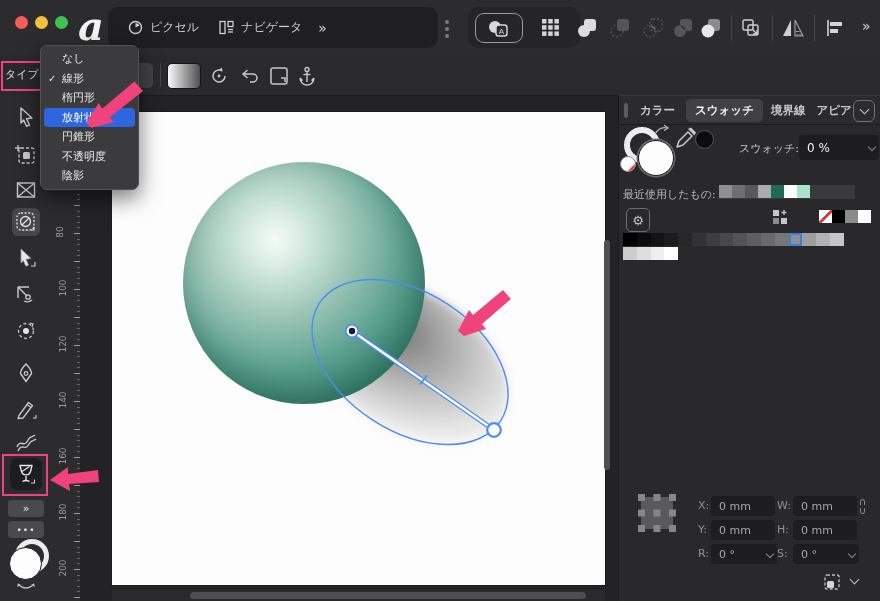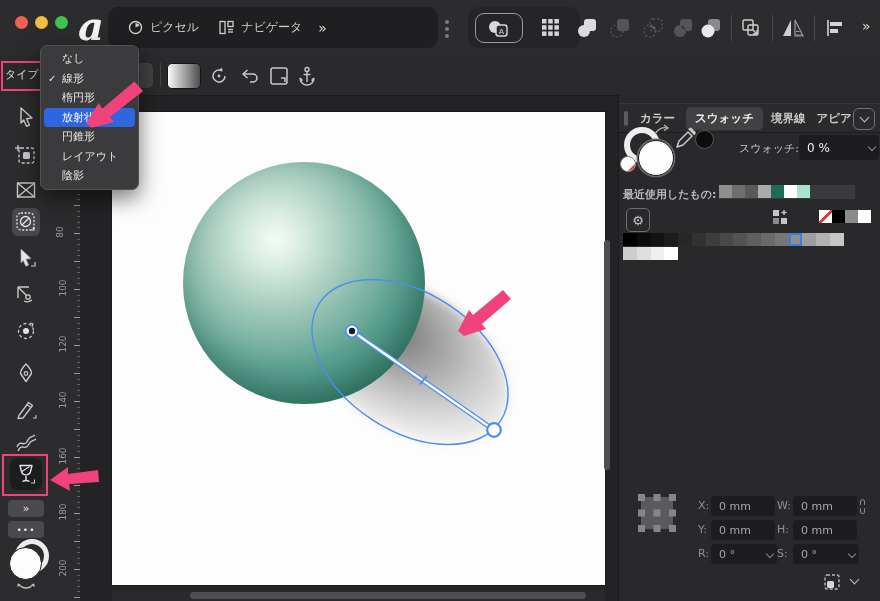--- a/index.html
+++ b/index.html
@@ -380,30 +380,30 @@
     <div class="mitem">
         <span>楕円形</span>
       </div>
     <div class="mitem hl">
         <span>放射状</span>
       </div>
     <div class="mitem">
         <span>円錐形</span>
       </div>
     <div class="mitem">
-        <span>レイアウト</span>
+        <span>不透明度</span>
       </div>
     <div class="mitem">
         <span>陰影</span>
       </div>
   </div>
 
   <div class="abs" id="rpanel">
 
-    <div class="phead" style="top:8px;">
+    <div class="phead" style="top:0;">
       <div class="grip"></div>
       <span class="ptab" style="margin-left:12px;">カラー</span>
       <span class="ptab sel" style="margin-left:11px;">スウォッチ</span>
       <span class="ptab" style="margin-left:8px;">境界線</span>
       <span class="ptab" style="margin-left:11px;">アピア</span>
       <div class="chevbtn">
           <div class="cdn"></div>
         </div>
     </div>
 
@@ -424,21 +424,21 @@
           <path d="M14 3 l3 -1.5 L22 6.5 L20.5 9.5 Z" fill="#c9c9cb"></path>
         </svg>
     </div>
     <div class="abs" style="left:76px;top:35px;width:17px;height:17px;border-radius:50%;background:#0c0c0c;border:1.5px solid #56565a;"></div>
     <div class="abs" style="left:120px;top:46px;color:#cacacc;">スウォッチ:</div>
     <div class="abs field" style="left:180px;top:40px;width:72px;height:25px;color:#f0f0f2;font-size:12px;">
       <span>0 %</span>
       <div class="fieldchev" style="top:9px;"></div>
     </div>
 
-    <div class="abs" style="left:4px;top:92px;color:#b9b9bb;font-weight:bold;">最近使用したもの:</div>
+    <div class="abs" style="left:4px;top:92px;color:#b9b9bb;">最近使用したもの:</div>
     <div class="abs" style="left:100px;top:90px;width:136px;height:14px;background:#3a3a3c;display:flex;">
       <div class="swatch" style="background: rgb(143, 143, 143);"></div>
       <div class="swatch" style="background: rgb(111, 111, 111);"></div>
       <div class="swatch" style="background: rgb(89, 89, 89);"></div>
       <div class="swatch" style="background: rgb(171, 171, 171);"></div>
       <div class="swatch" style="background: rgb(31, 107, 84);"></div>
       <div class="swatch" style="background: rgb(255, 255, 255);"></div>
       <div class="swatch" style="background: rgb(168, 227, 204);"></div>
     </div>
 

